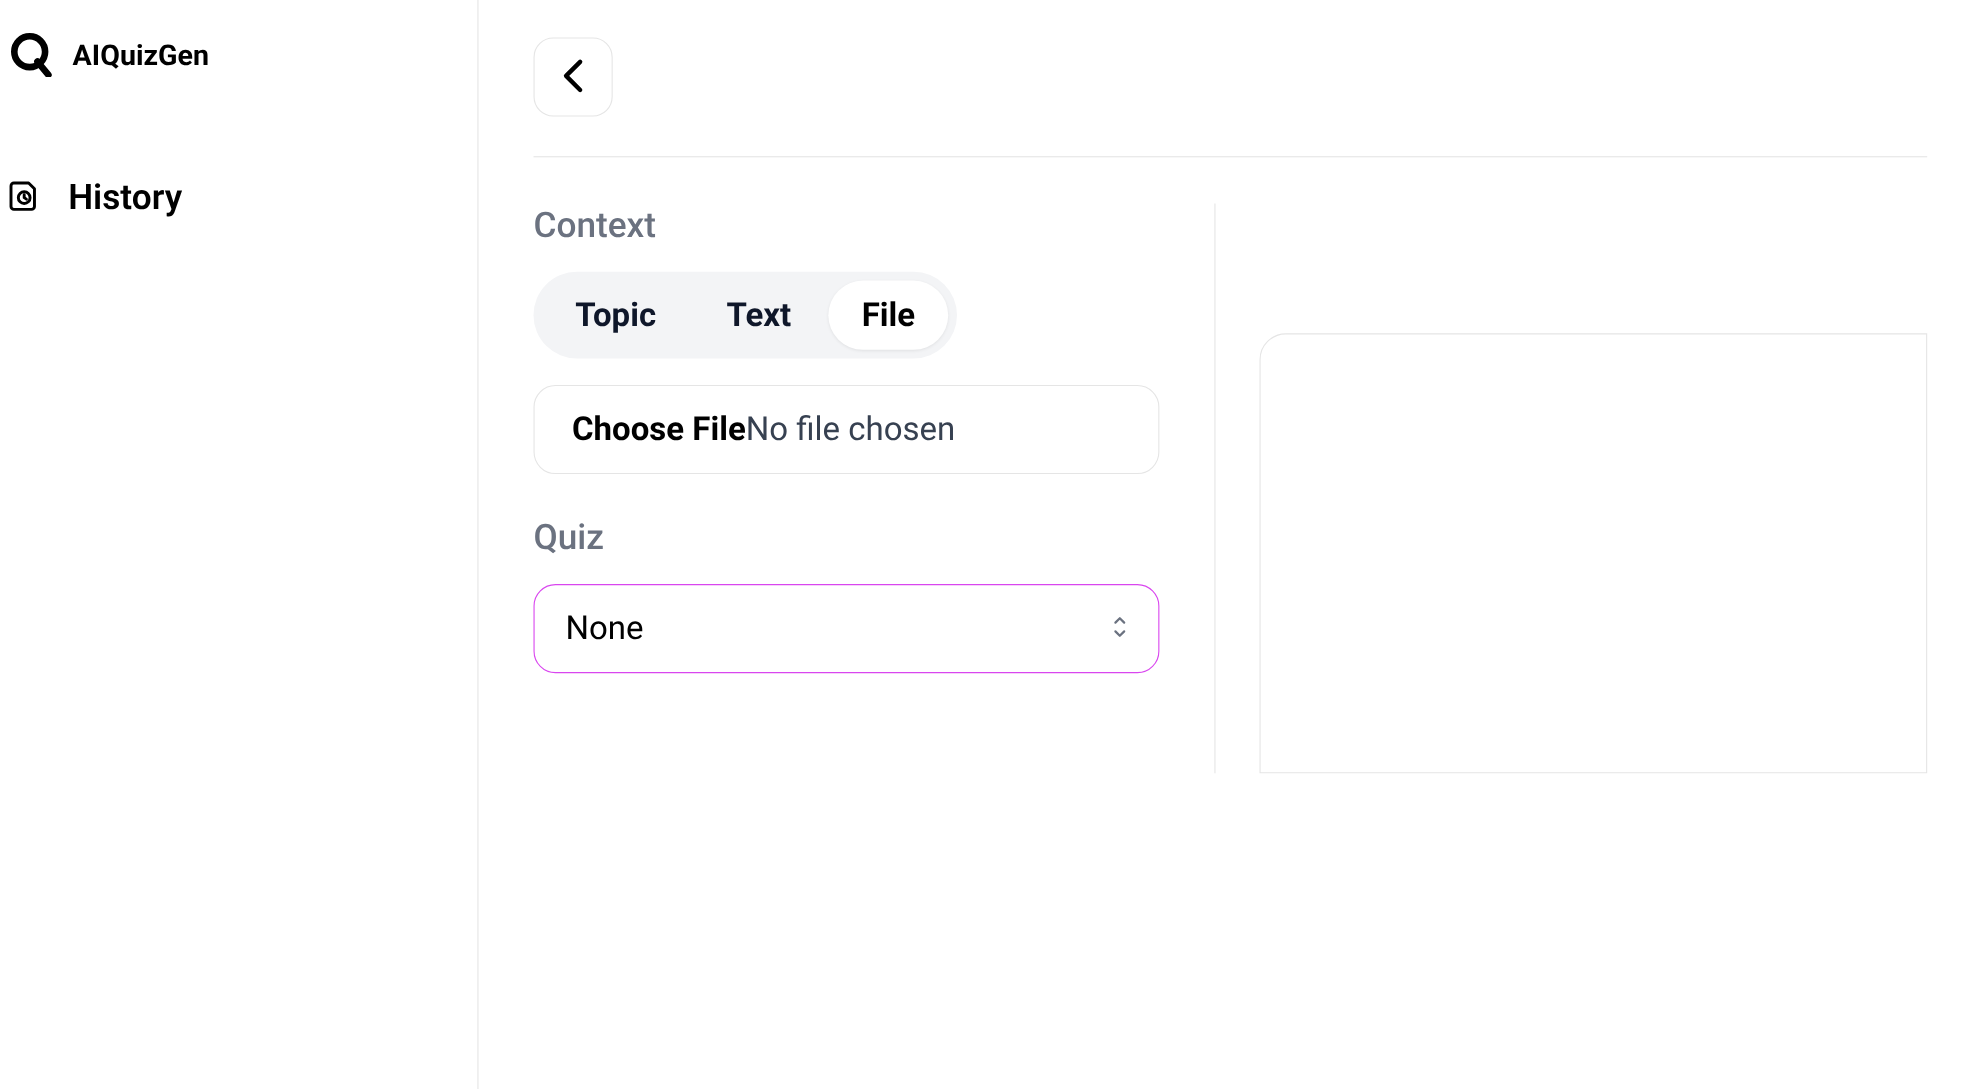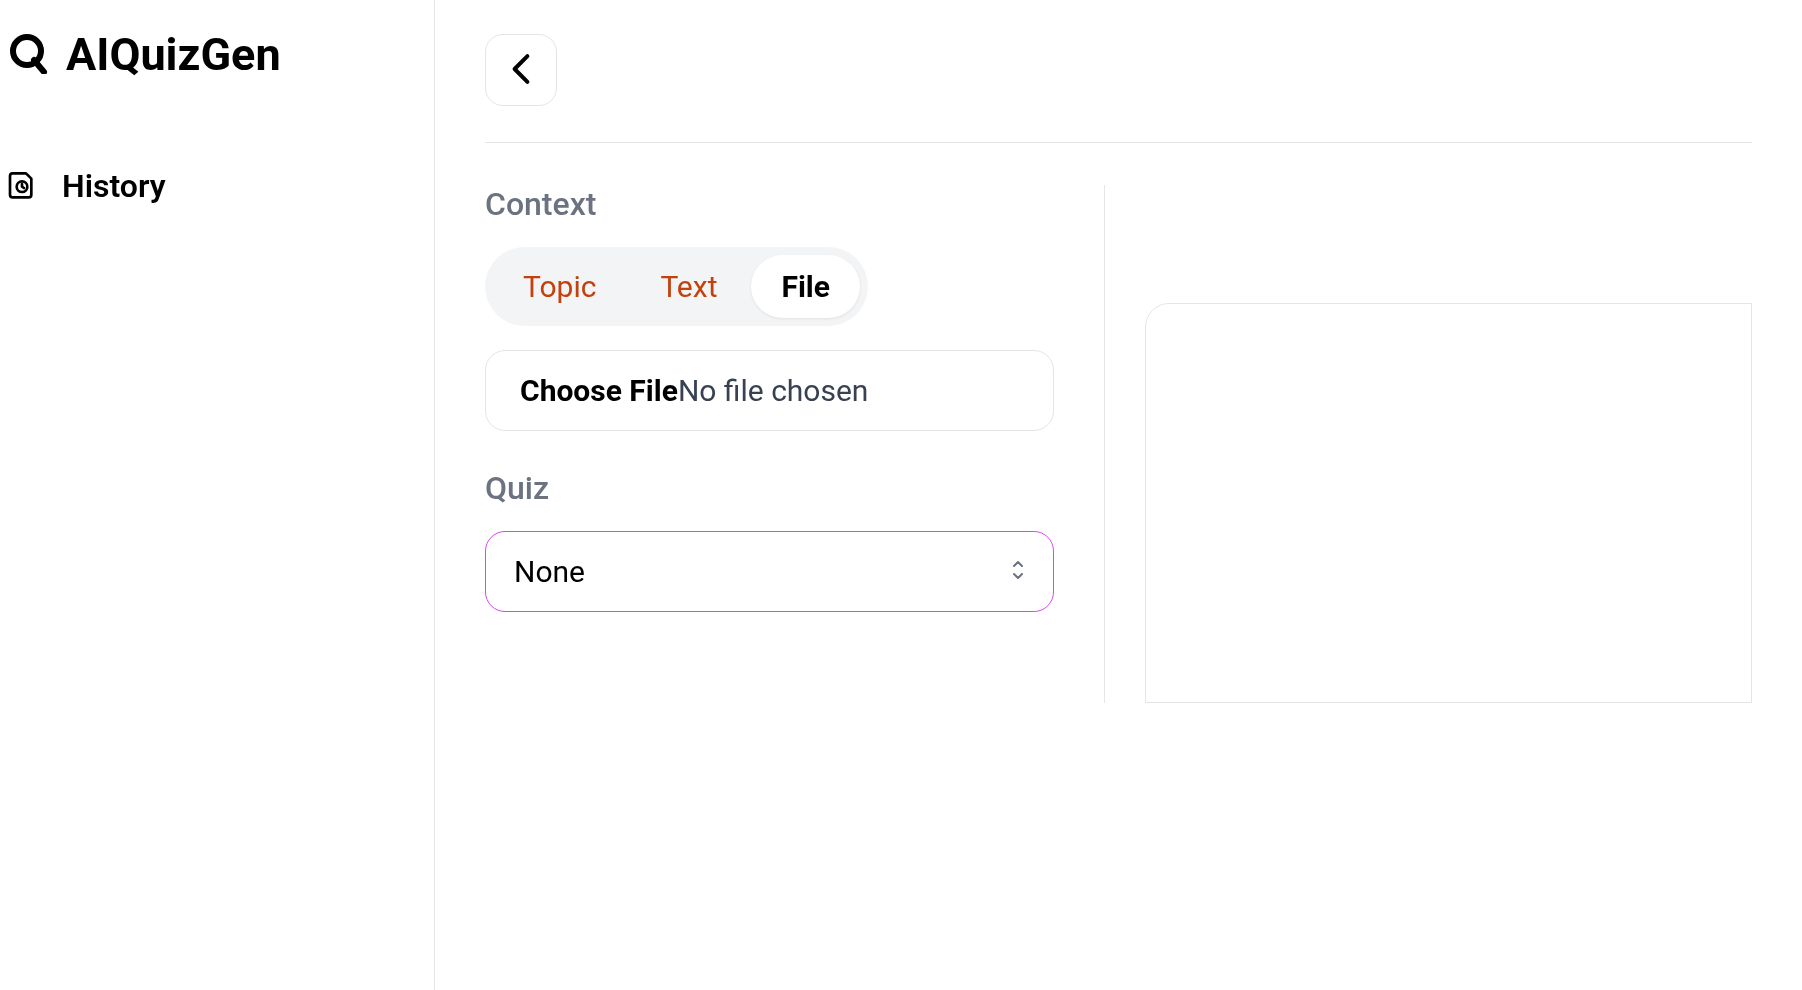--- a/index.html
+++ b/index.html
@@ -24,21 +24,21 @@
       align-items: center;
       gap: 18px;
       padding-left: 6px;
       margin-bottom: 68px;
     }
     .logo-icon {
       width: 42px;
       height: 42px;
     }
     .logo-text {
-      font-size: 45px;
+      font-size: 26px;
       font-weight: 700;
     }
     .nav-item {
       display: flex;
       align-items: center;
       gap: 24px;
       padding: 18px 6px;
       cursor: pointer;
     }
     .nav-icon {
@@ -113,22 +113,22 @@
       display: inline-flex;
       background: #f3f4f6;
       border-radius: 40px;
       padding: 8px;
       gap: 4px;
       margin-bottom: 24px;
     }
     .tab {
       padding: 14px 30px;
       font-size: 30px;
-      font-weight: 400;
-      color: #c2410c;
+      font-weight: 700;
+      color: #0f172a;
       border-radius: 32px;
       cursor: pointer;
     }
     .tab.active {
       background: #ffffff;
       color: #000000;
       font-weight: 700;
       box-shadow: 0 1px 3px rgba(0,0,0,0.08);
     }
     .file-input {

